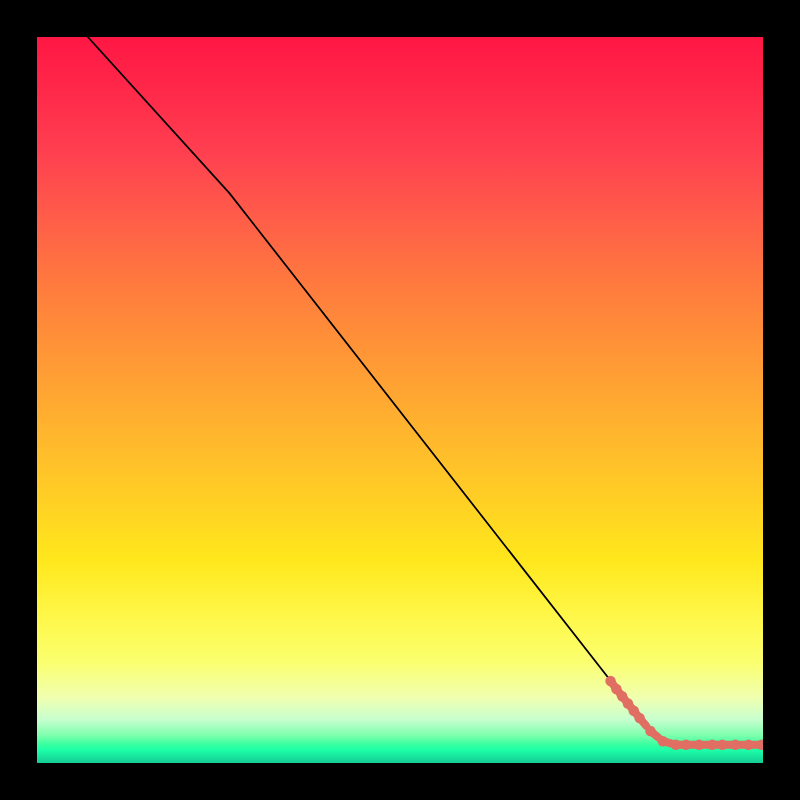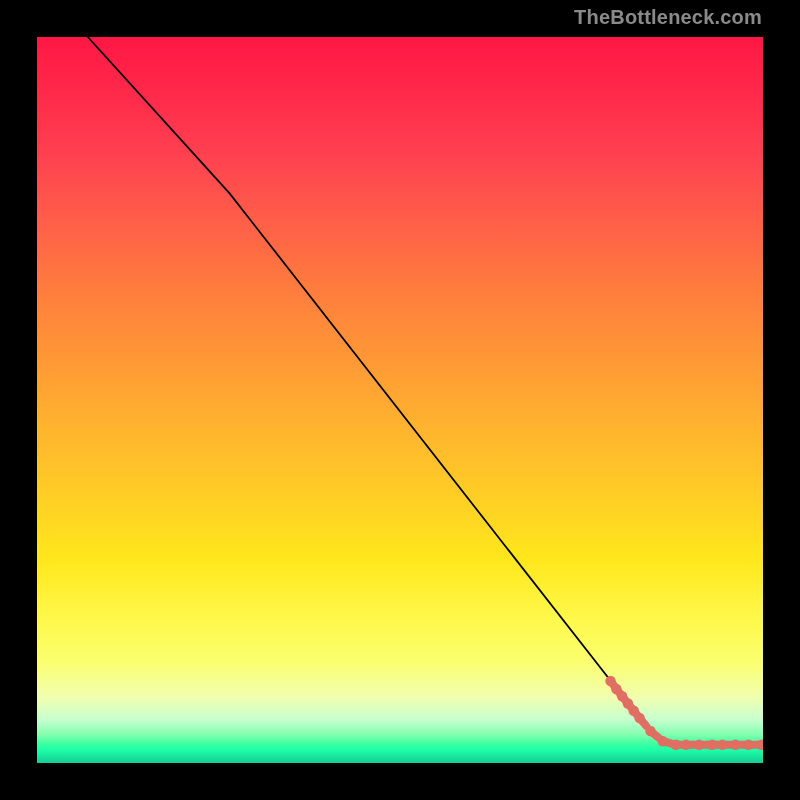--- a/index.html
+++ b/index.html
@@ -59,21 +59,20 @@
     font-weight: 600;
     color: #8a8a8a;
     letter-spacing: 0.2px;
     user-select: none;
   }
 </style>
 </head>
 <body>
 
 <div class="stage">
-  <div class="watermark">TheBottleneck.com</div>
 
   <div class="plot">
     <svg viewBox="0 0 1000 1000" preserveAspectRatio="none">
       <g>
         <path id="curve-path" fill="none" stroke="#000" stroke-width="2.4" stroke-linecap="round" stroke-linejoin="round" d="M70.0 0.0 L265.0 215.0 L820.0 925.0 L860.0 972.0 L1000.0 975.0"></path>
       </g>
       <g id="dots-group">
           <line x1="980.0" y1="975.0" x2="998.0" y2="975.0" stroke="#e06e62" stroke-width="11" stroke-linecap="round" stroke-dasharray="14 12"></line>
           <line x1="962.0" y1="975.0" x2="980.0" y2="975.0" stroke="#e06e62" stroke-width="11" stroke-linecap="round" stroke-dasharray="14 12"></line>
           <line x1="944.0" y1="975.0" x2="962.0" y2="975.0" stroke="#e06e62" stroke-width="11" stroke-linecap="round" stroke-dasharray="14 12"></line>

